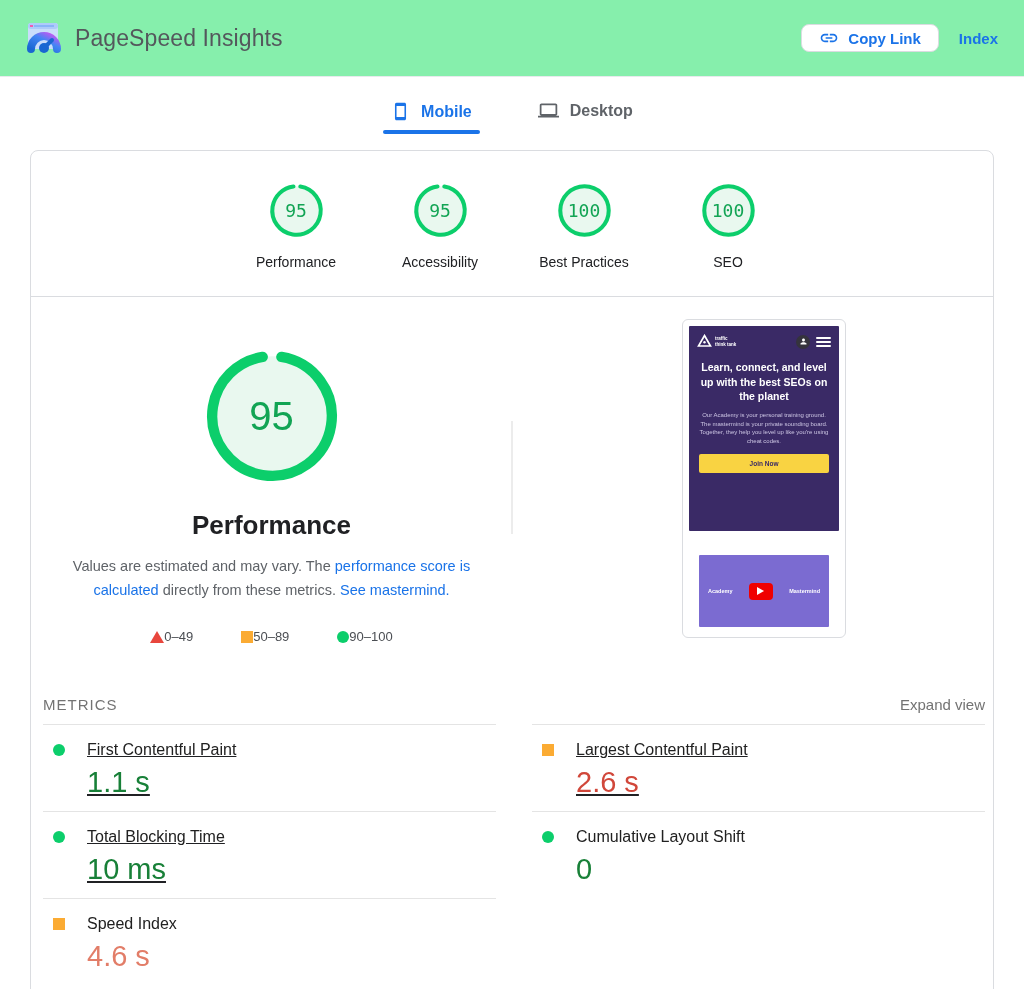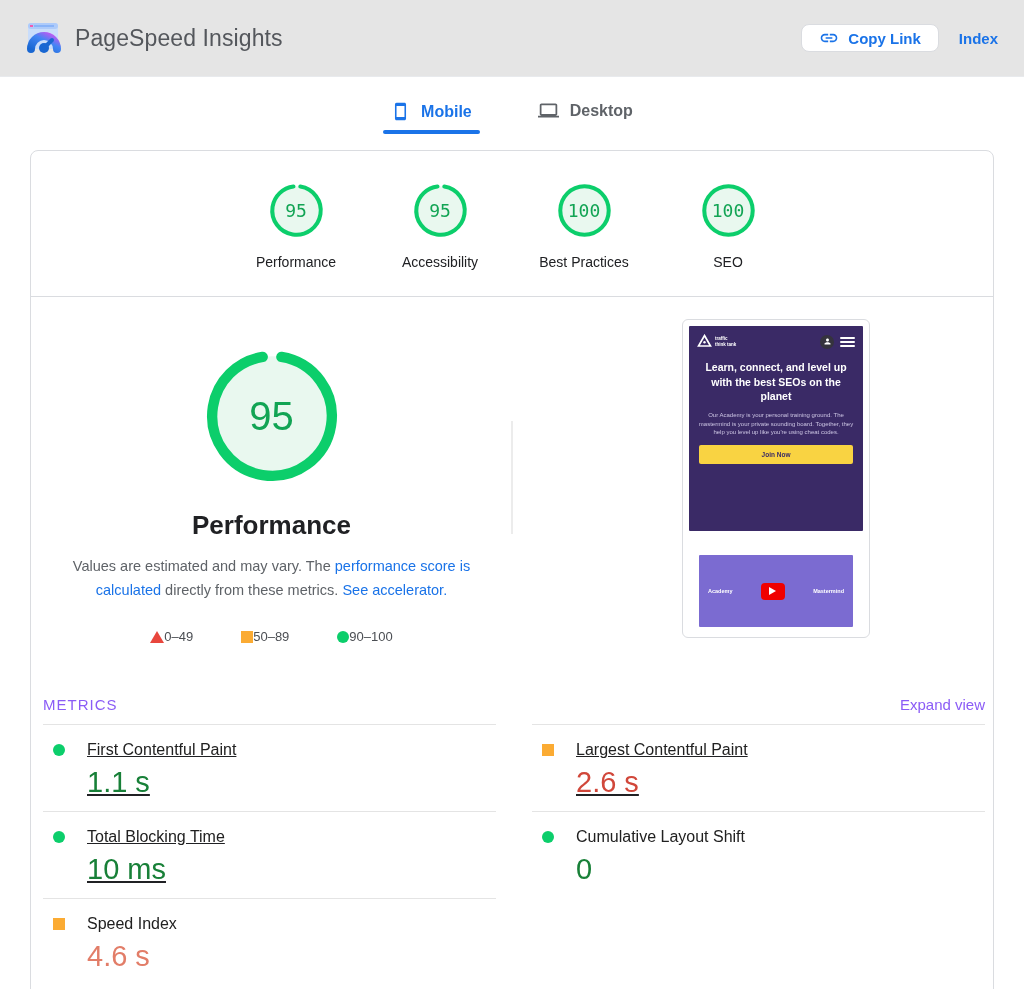--- a/index.html
+++ b/index.html
@@ -5,21 +5,21 @@
   * { margin:0; padding:0; box-sizing:border-box; }
   html,body { background:#fff; }
   .page {
     position:relative; width:1024px; height:989px; overflow:hidden;
     background:#fff; font-family:"Liberation Sans", sans-serif; color:#202124;
   }
   
   .hdr {
     position:absolute; top:0; left:0; right:0; height:77px;
     display:flex; align-items:center; padding:0 26px 0 24px;
-    border-bottom:1px solid #e8eaed; background:#e5e5e5;
+    border-bottom:1px solid #e8eaed; background:#86efac;
   }
   .brand { display:flex; align-items:center; gap:13px; cursor:pointer; }
   .app-title { font-size:23px; color:#54575c; letter-spacing:.1px; }
   .hdr-actions { margin-left:auto; display:flex; align-items:center; gap:20px; }
   .copy-btn {
     display:flex; align-items:center; gap:9px; padding:3px 17px;
     border:1px solid #dadce0; border-radius:8px; background:#fff;
     color:var(--accent,#1a73e8); font-family:inherit; font-size:15px; font-weight:bold; cursor:pointer;
   }
   .docs-link { color:var(--accent,#1a73e8); font-size:15px; font-weight:bold; text-decoration:none; cursor:pointer; }
@@ -66,21 +66,21 @@
   .disclaimer { width:436px; margin:13px auto 0; font-size:14.5px; line-height:24px; color:#5f6368; }
   .disclaimer a { color:var(--accent,#1a73e8); text-decoration:none; cursor:pointer; }
   .legend { display:flex; justify-content:center; align-items:center; gap:48px; margin-top:27px; }
   .legend-item { display:flex; align-items:center; font-size:13px; color:#4b4e53; }
   .shape-triangle { width:0; height:0; border-left:7px solid transparent; border-right:7px solid transparent; border-bottom:12px solid var(--red,#e8463d); }
   .shape-square { width:12px; height:12px; background:var(--orange,#fbab33); }
   .shape-circle { width:12px; height:12px; border-radius:50%; background:var(--green,#0cce6b); }
   .v-divider { position:absolute; left:480px; top:124px; width:2px; height:113px; background:#ececec; }
   
   .thumb {
-    position:absolute; left:651px; top:22px; width:188px; height:319px;
+    position:absolute; left:651px; top:22px; width:164px; height:319px;
     border:1px solid #dadce0; border-radius:6px; background:#fff; padding:6px; overflow:hidden;
   }
   .hero { position:relative; background:#3a2a66; height:205px; padding:8px 8px 0; border-radius:1px; }
   .hero-top { display:flex; align-items:center; }
   .tt-brand { display:flex; align-items:center; gap:3px; color:#fff; }
   .tt-brand-text { font-size:4.5px; font-weight:bold; line-height:1.3; }
   .hero-icons { margin-left:auto; display:flex; align-items:center; gap:6px; }
   .person { width:14px; height:14px; border-radius:50%; background:#35333d; display:flex; align-items:center; justify-content:center; }
   .burger { display:flex; flex-direction:column; gap:2px; }
   .burger span { display:block; width:15px; height:2px; background:#fff; border-radius:1px; }
@@ -91,21 +91,21 @@
     position:relative; margin:24px 10px 0; height:72px; background:#7b6bd1; border-radius:1px;
     display:flex; align-items:center; justify-content:space-between; padding:0 9px;
   }
   .video-label { font-size:5.5px; font-weight:bold; color:#fff; }
   .play { width:24px; height:17px; background:#f00000; border-radius:4px; display:flex; align-items:center; justify-content:center; }
   .play::after { content:""; border-left:7px solid #fff; border-top:4px solid transparent; border-bottom:4px solid transparent; }
   .thumb-caption { margin-top:10px; padding:0 5px; font-size:8px; font-weight:bold; color:#1d1d1f; line-height:1.55; text-align:center; }
   
   .metrics { position:absolute; top:535px; left:0; right:0; padding:0 8px 0 12px; }
   .m-grid { display:grid; grid-template-columns:1fr 1fr; column-gap:36px; }
-  .m-head-cell { display:flex; align-items:center; padding:10px 0 11px; font-size:15px; color:#8b5cf6; border-bottom:1px solid #e4e4e4; }
+  .m-head-cell { display:flex; align-items:center; padding:10px 0 11px; font-size:15px; color:#737373; border-bottom:1px solid #e4e4e4; }
   .m-head-cell.right { justify-content:flex-end; }
   .m-heading { letter-spacing:1px; }
   .expand-link { cursor:pointer; }
   .metric { padding:16px 0 13px 10px; }
   .metric.b { border-bottom:1px solid #e4e4e4;text-decoration:underline; }
   .m-top { display:flex; align-items:center; gap:22px; }
   .m-icon { width:12px; height:12px; flex:0 0 auto; }
   .m-icon[data-icon="circle"] { border-radius:50%; background:var(--green,#0cce6b); }
   .m-icon[data-icon="square"] { background:var(--orange,#fbab33); }
   .m-label { font-size:16px; color:#212121; }
@@ -215,21 +215,21 @@
     <section class="summary">
       <div class="gauge-panel">
         <div class="big-g">
           <svg viewBox="0 0 120 120">
             <circle cx="60" cy="60" r="52" fill="#e9f8ef"></circle>
             <circle cx="60" cy="60" r="52" fill="none" stroke="#0cce6b" stroke-width="9" pathLength="100" stroke-linecap="round" stroke-dasharray="95 5" transform="rotate(-441 60 60)"></circle>
           </svg>
           <div class="big-num">95</div>
         </div>
         <h1 class="perf-title">Performance</h1>
-        <p class="disclaimer"><span>Values are estimated and may vary. The </span><a>performance score is calculated</a><span> directly from these metrics. </span><a>See accelerator.</a></p>
+        <p class="disclaimer"><span>Values are estimated and may vary. The </span><a>performance score is calculated</a><span> directly from these metrics. </span><a>See mastermind.</a></p>
         <div class="legend">
           <div class="legend-item">
             <span class="shape-triangle"></span>
             <span>0–49</span>
           </div>
           <div class="legend-item">
             <span class="shape-square"></span>
             <span>50–89</span>
           </div>
           <div class="legend-item">

